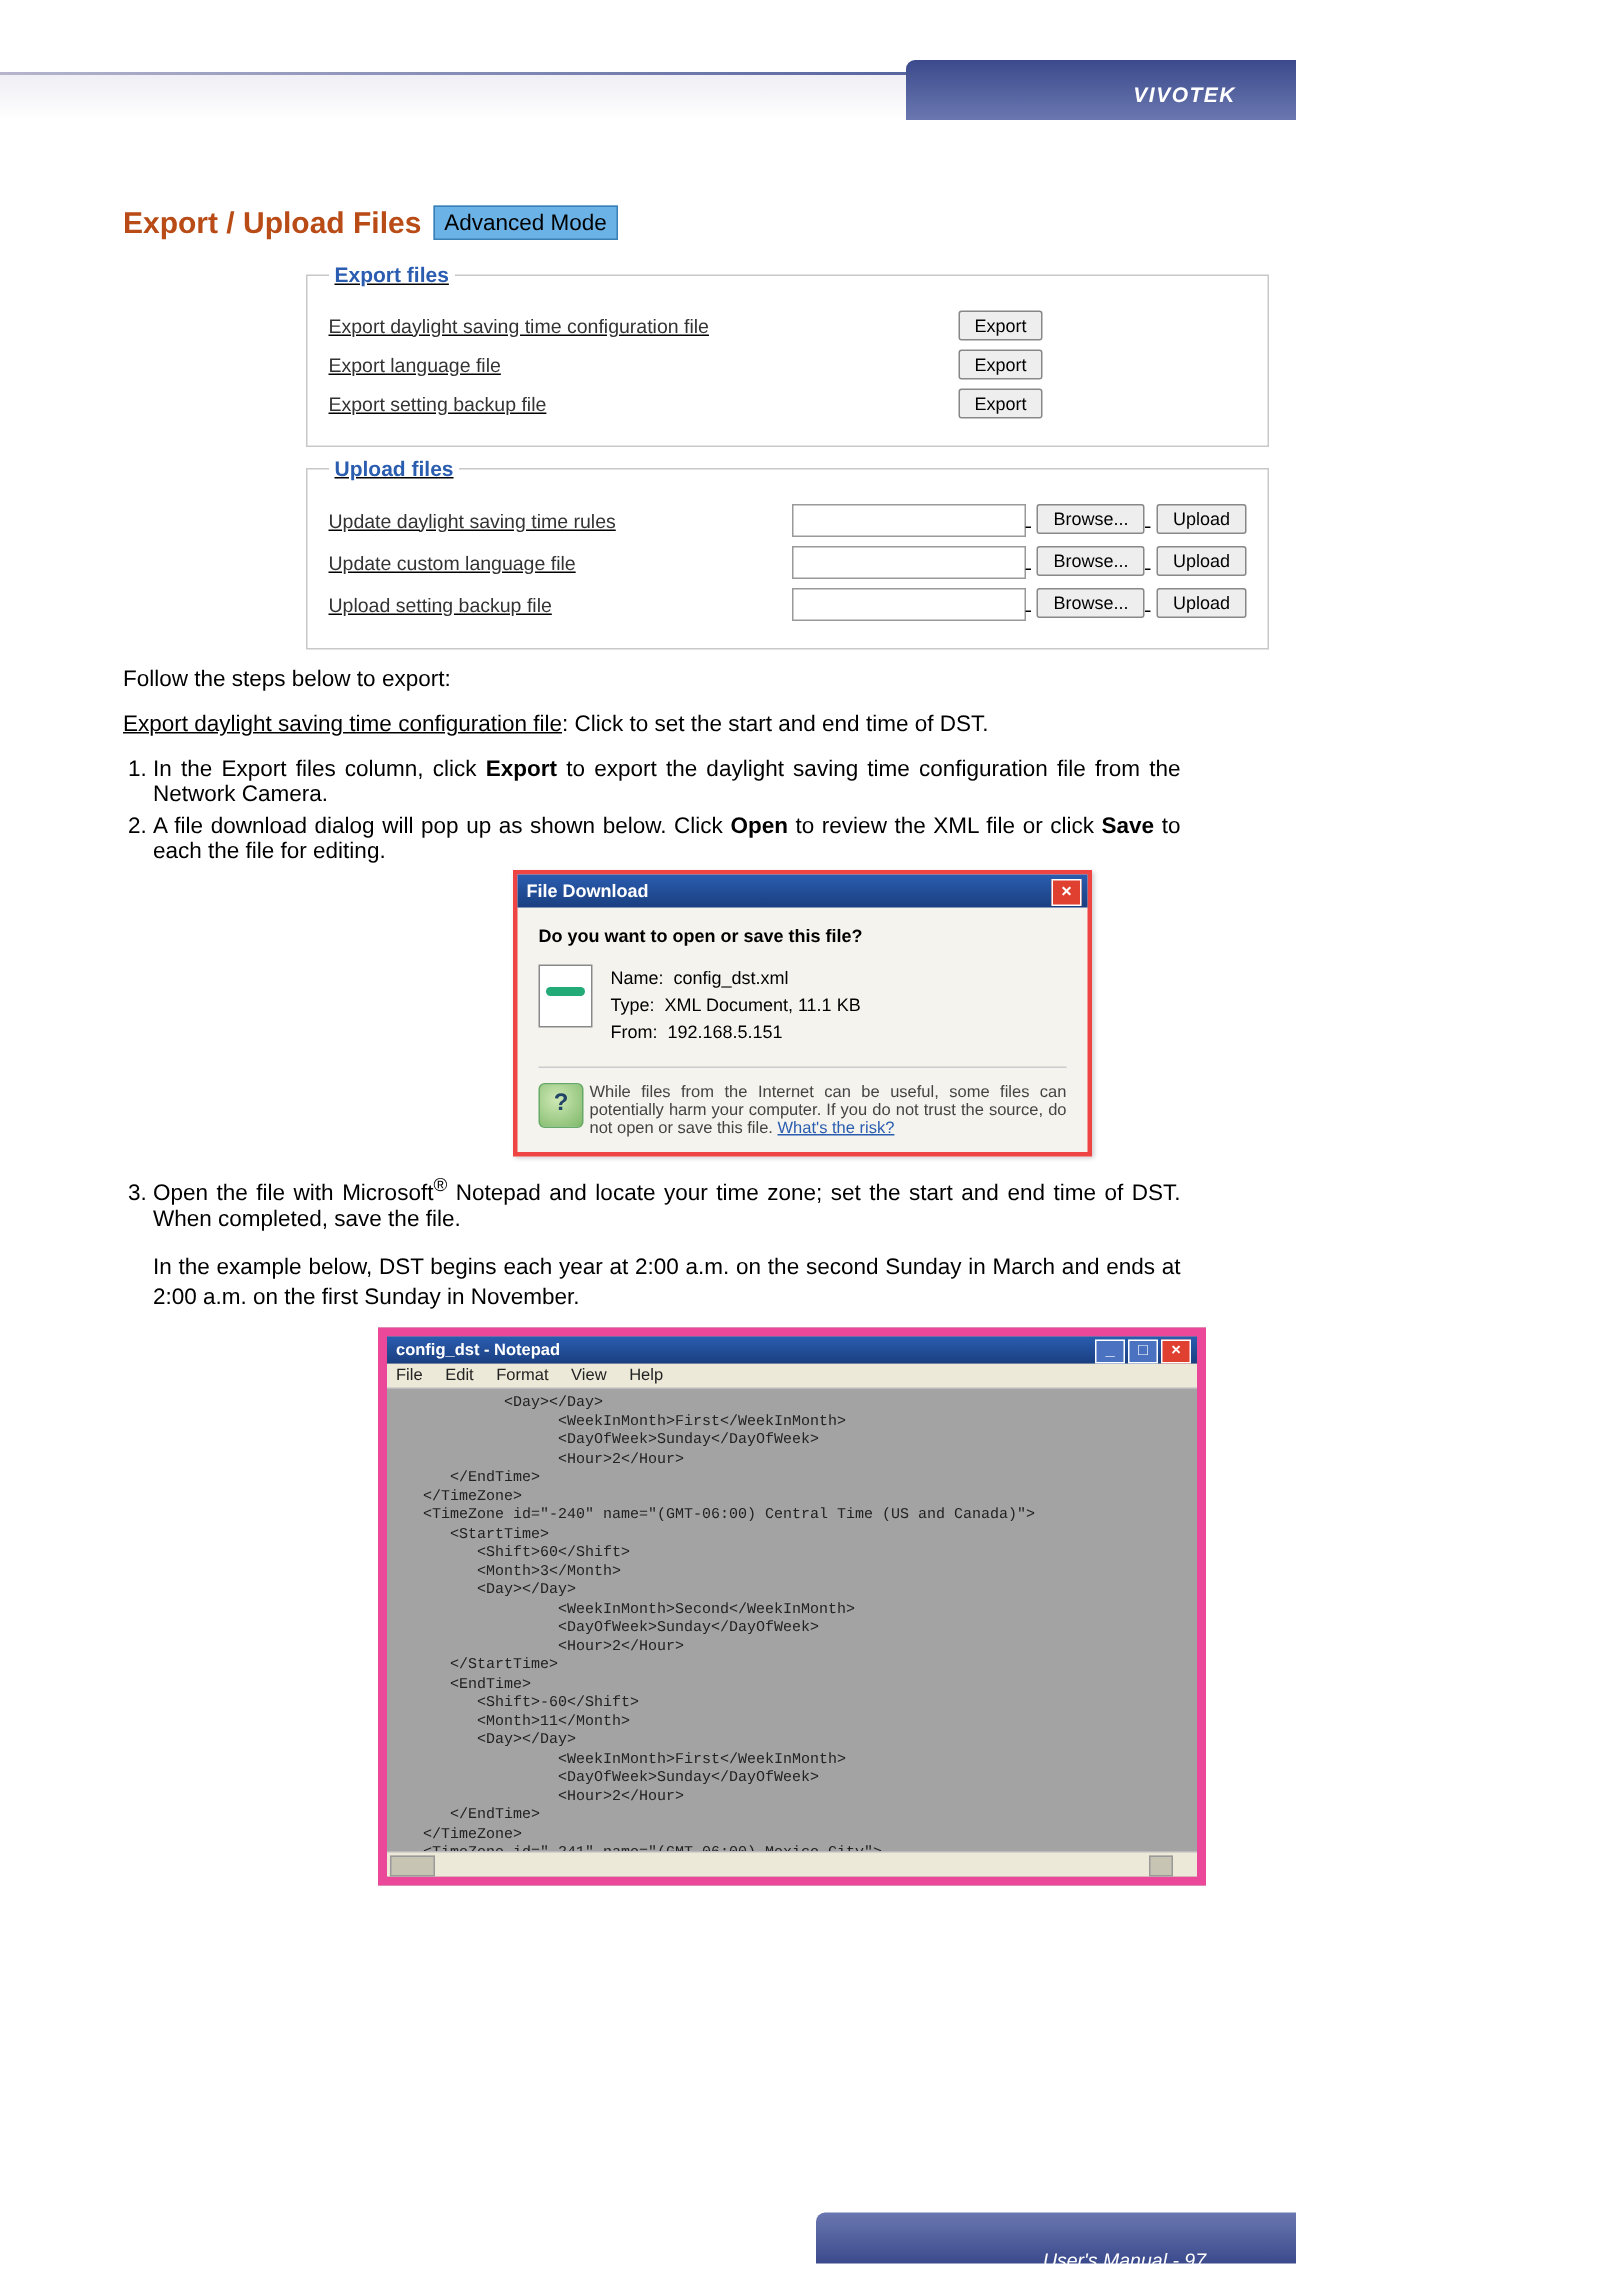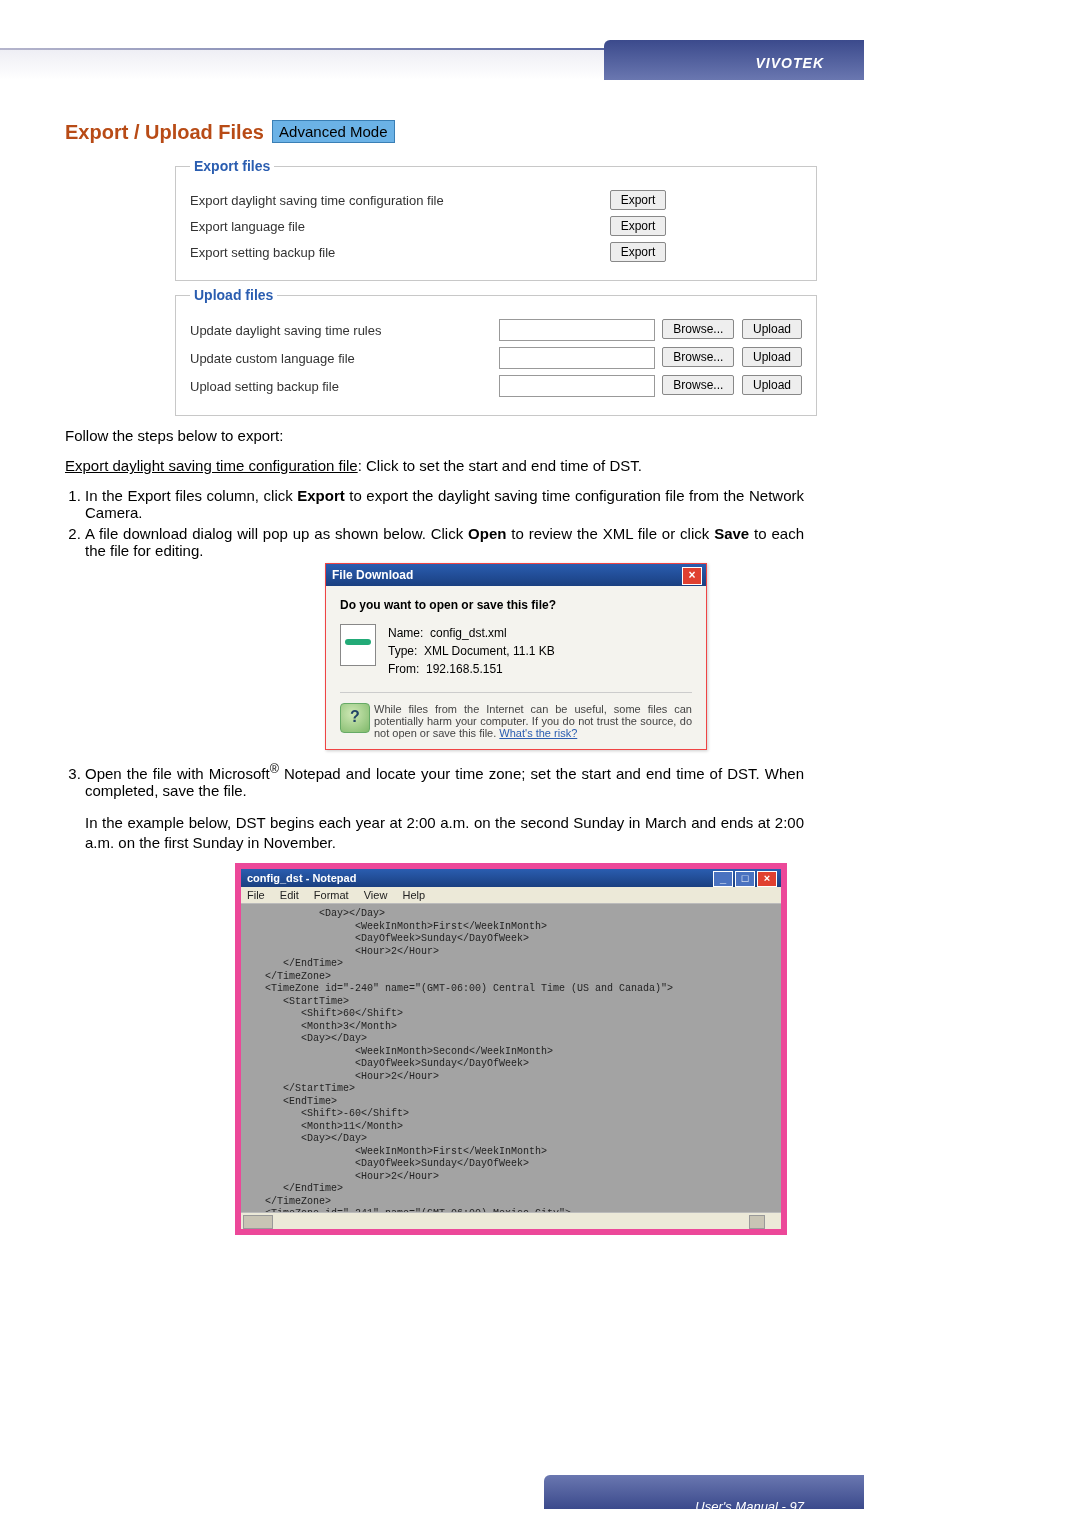--- a/index.html
+++ b/index.html
@@ -8,21 +8,21 @@
     font-family: Arial, Helvetica, sans-serif;
     font-size: 15px;
     color: #000;
     background: #fff;
     width: 1080px;
   }
   .page {
     position: relative;
     width: 864px;
     min-height: 1527px;
-    padding: 0;
+    padding: 17px;
     box-sizing: border-box;
   }
   .brand-bar {
     position: absolute;
     top: 55px;
     right: 40px;
     color: #fff;
     font-style: italic;
     font-weight: bold;
     letter-spacing: 1px;
@@ -67,22 +67,23 @@
     font-size: 15px;
     vertical-align: 2px;
     margin-left: 4px;
   }
   p { margin: 10px 0; line-height: 1.35; }
   .justify { text-align: justify; }
   .panel-wrap { margin: 4px 0 4px 110px; }
   fieldset.uibox {
     border: 1px solid #c8c8c8;
     padding: 10px 14px 12px 14px;
-    margin: 6px 0;
+    margin: 6px 12px;
     width: 612px;
+    text-decoration: underline;
   }
   fieldset.uibox legend {
     color: #2a5db0;
     font-weight: bold;
     padding: 0 4px;
     font-size: 14px;
   }
   .row {
     display: flex;
     align-items: center;
@@ -108,21 +109,21 @@
     height: 18px;
     vertical-align: middle;
   }
   .underline { text-decoration: underline; }
   ol.steps { margin: 6px 0 6px 0; padding-left: 20px; }
   ol.steps li { margin: 4px 0; text-align: justify; }
 
   
   .dlg {
     width: 380px;
-    border: 1px solid #ef4444;
+    border: 3px solid #ef4444;
     margin: 4px 0 12px 240px;
     font-size: 12px;
     background: #f4f3ee;
     box-shadow: 1px 1px 3px rgba(0,0,0,0.2);
   }
   .dlg .titlebar {
     background: linear-gradient(to bottom,#2a5db0,#1a3f80);
     color: #fff;
     font-weight: bold;
     padding: 4px 6px;

